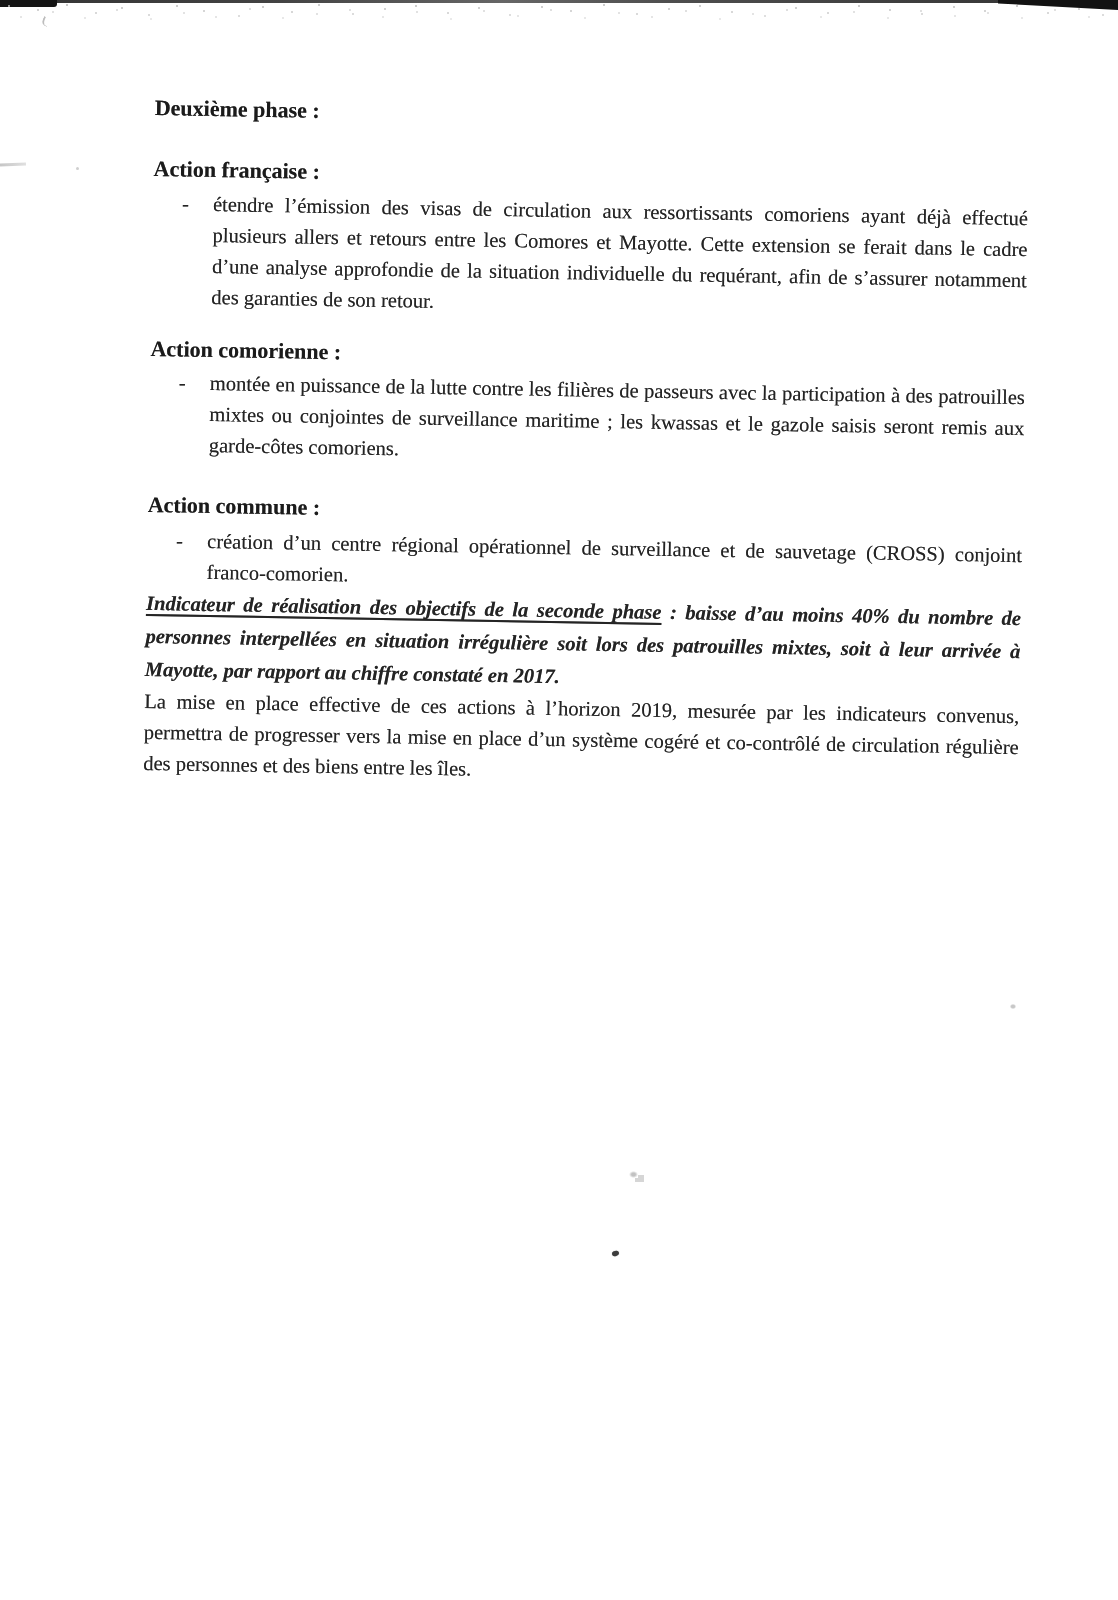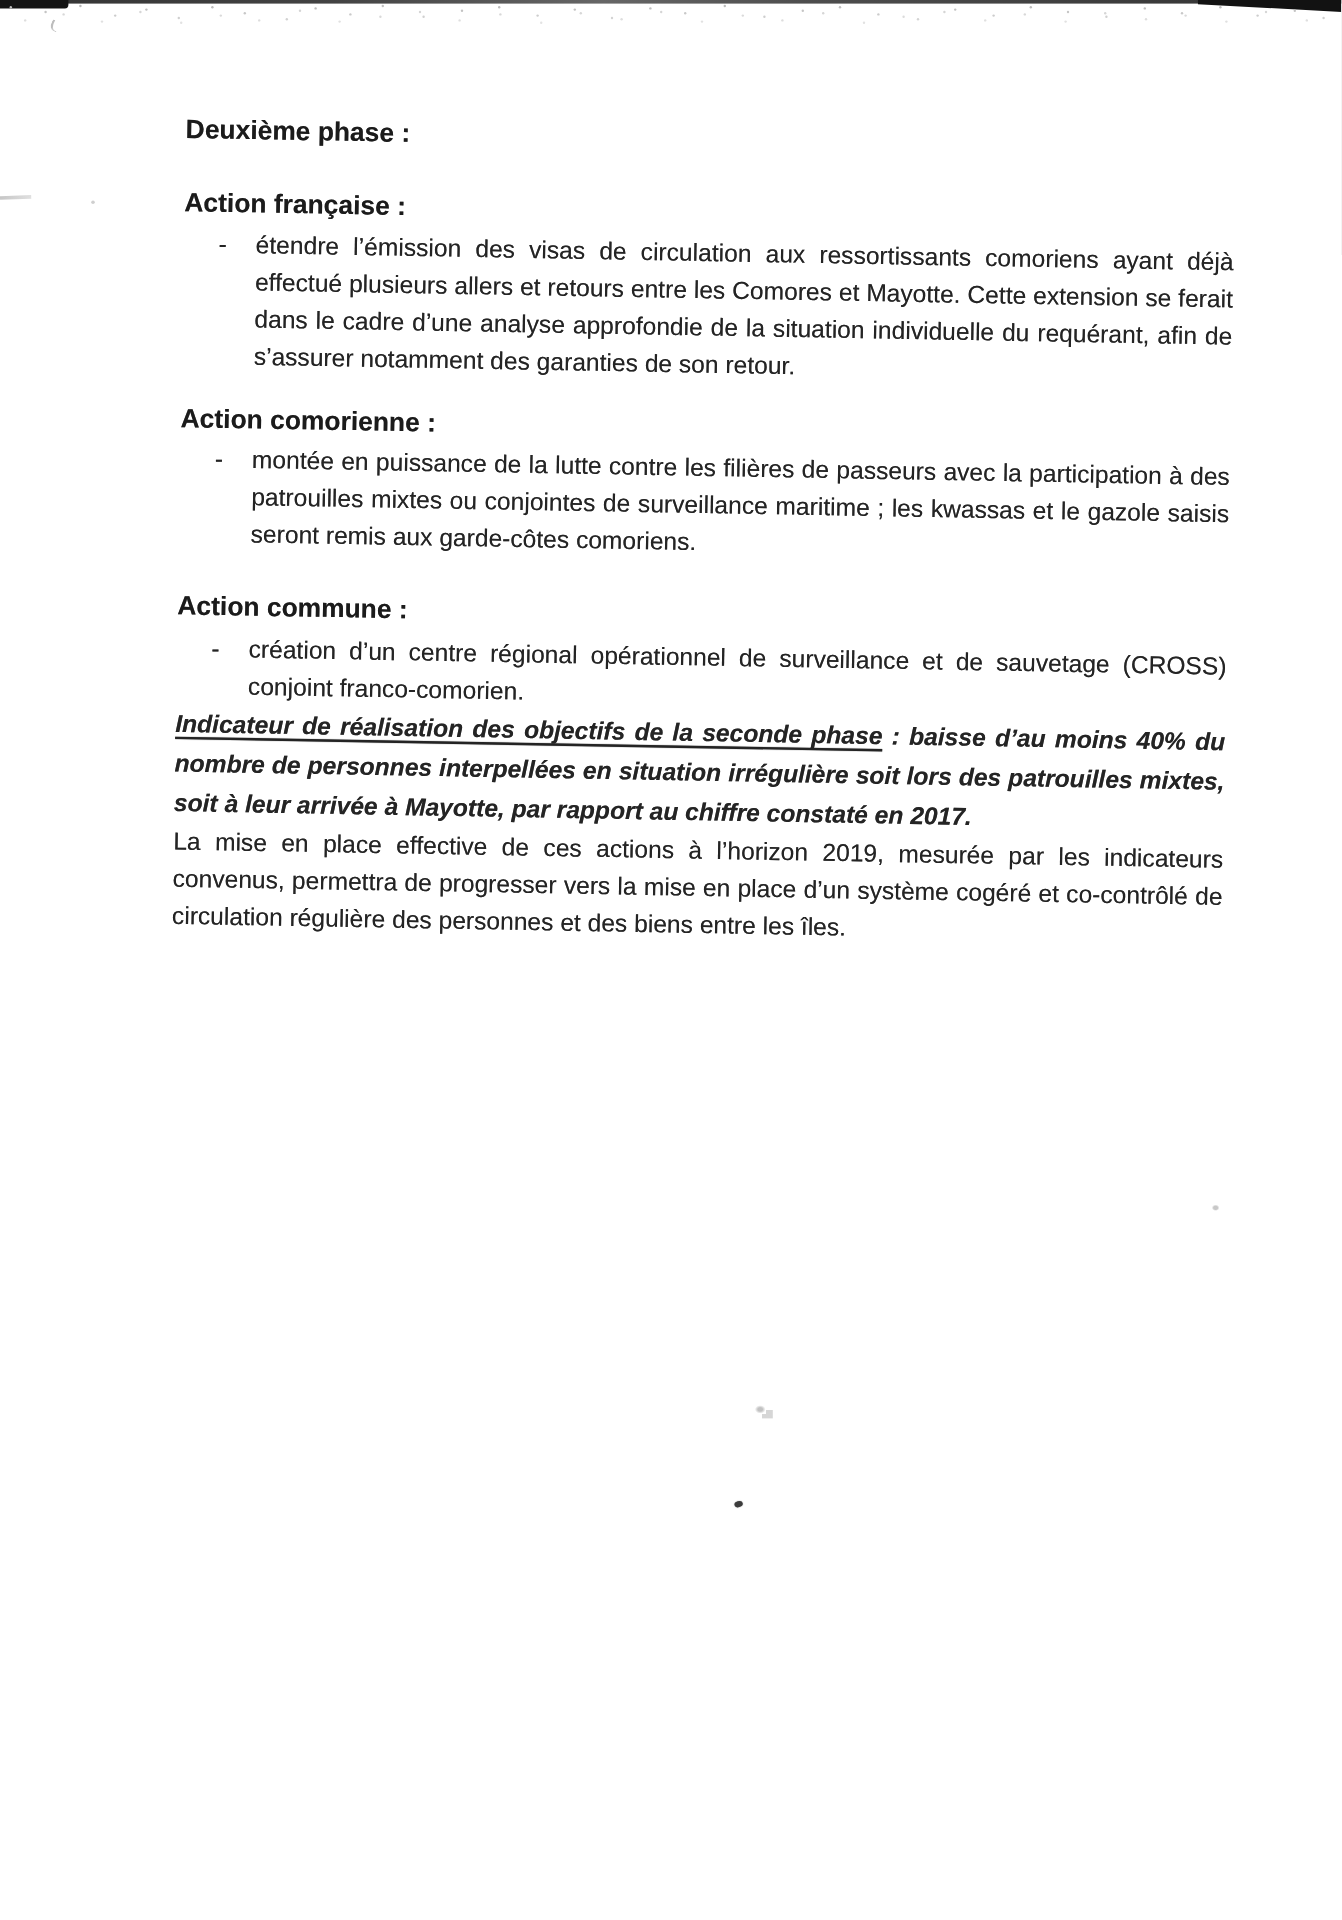--- a/index.html
+++ b/index.html
@@ -2,21 +2,21 @@
 <html><head>
 <meta charset="utf-8">
 <style>
   html,body{margin:0;padding:0;background:#e8e8e8;}
   *{box-sizing:border-box;}
   .page{
     position:relative;
     width:1118px;height:1600px;
     background:#ffffff;
     overflow:hidden;
-    font-family:Liberation Sans, sans-serif;
+    font-family:Liberation Serif, serif;
   }
   
   .band-line{
     position:absolute;left:0;top:0;width:1118px;height:3px;
     background:linear-gradient(90deg,#1d1d1d 0%,#2e2e2e 25%,#555 45%,#3a3a3a 60%,#2a2a2a 80%,#191919 100%);
     opacity:.9;
   }
   .band-chunk-left{
     position:absolute;left:0;top:0;width:57px;height:7px;
     background:#141414;border-radius:0 0 3px 0;

